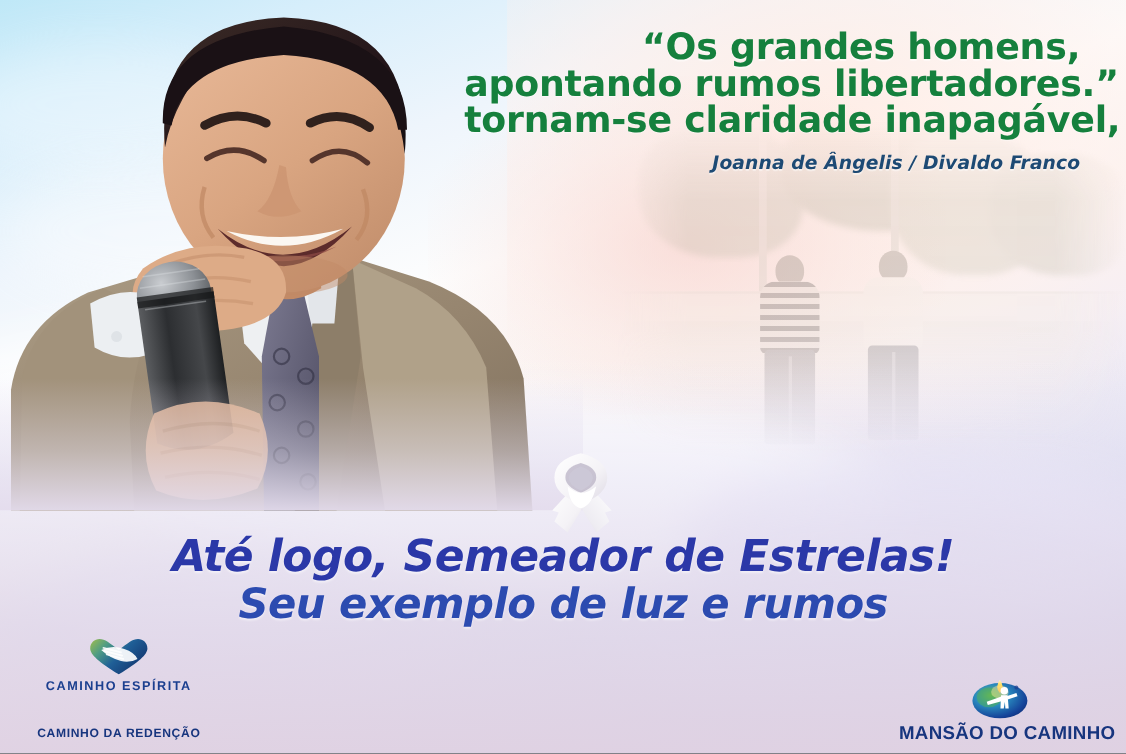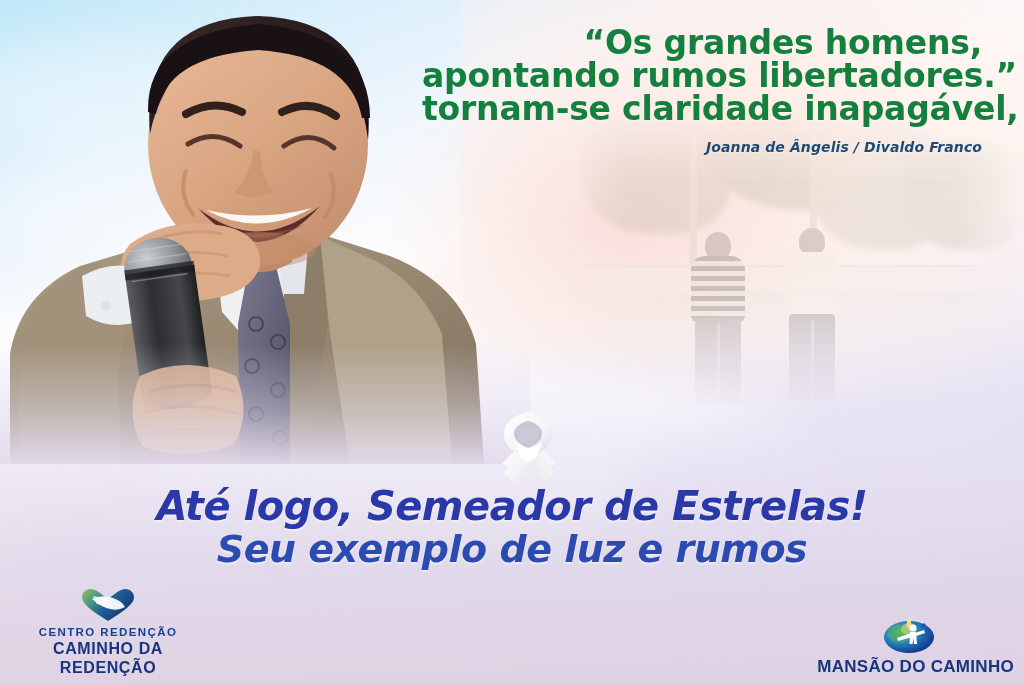--- a/index.html
+++ b/index.html
@@ -182,21 +182,21 @@
     color: #15803d;
     letter-spacing: -0.2px;
     text-shadow: 0 1px 1px rgba(255,255,255,0.55);
     white-space: nowrap;
   }
   .quote-attrib {
     margin-top: 14px;
     font-family: "DejaVu Sans", sans-serif;
     font-style: italic;
     font-weight: bold;
-    font-size: 14px;
+    font-size: 17px;
     color: #1d4a74;
     letter-spacing: 0.1px;
     text-shadow: 0 1px 1px rgba(255,255,255,0.5);
   }
 
   
   .ribbon-wrap {
     position: absolute;
     left: 492px;
     top: 408px;
@@ -244,24 +244,25 @@
     font-family: "Liberation Sans", sans-serif;
     font-weight: bold;
     font-size: 11.5px;
     letter-spacing: 1.4px;
     color: #1b3f8f;
     line-height: 14px;
   }
   .logo-l2 {
     font-family: "Liberation Sans", sans-serif;
     font-weight: bold;
-    font-size: 16px;
+    font-size: 11px;
     letter-spacing: 0.6px;
     color: #17357e;
     line-height: 19px;
+    margin-top: 27px;
   }
   .logo-r1 {
     font-family: "Liberation Sans", sans-serif;
     font-weight: bold;
     font-size: 17px;
     letter-spacing: 0.3px;
     color: #17357e;
     line-height: 20px;
   }
 </style>
@@ -491,21 +492,21 @@
       </defs>
       <path d="M 28 33 C 10 22 2 15 2 9.5 C 2 4.5 6 1 10.5 1 C 15.5 1 19.5 4.5 28 11
                C 36.5 4.5 40.5 1 45.5 1 C 50 1 54 4.5 54 9.5 C 54 15 46 22 28 33 Z" fill="url(#heartG)"></path>
       <path d="M 12 11 Q 22 6 33 10 Q 42 13 45 19 Q 38 23 30 21 Q 21 19 12 11 Z" fill="#ffffff" opacity="0.92"></path>
       <g stroke="#ffffff" stroke-width="1.6" opacity="0.85" stroke-linecap="round">
         <path d="M 14 9  L 30 13"></path>
         <path d="M 15 12 L 31 16"></path>
         <path d="M 17 15 L 32 19"></path>
       </g>
     </svg>
-    <div class="logo-l1">CENTRO REDENÇÃO</div>
+    <div class="logo-l1">CAMINHO ESPÍRITA</div>
     <div class="logo-l2">CAMINHO DA REDENÇÃO</div>
   </div>
 
   <div class="logo-right">
     <svg class="logo-mark" width="52" height="38" viewBox="0 0 52 38">
       <defs>
         <radialGradient id="globeG" cx="0.35" cy="0.35" r="0.8">
           <stop offset="0%" stop-color="#7fc24a"></stop>
           <stop offset="38%" stop-color="#2a8bbf"></stop>
           <stop offset="78%" stop-color="#15449a"></stop>

